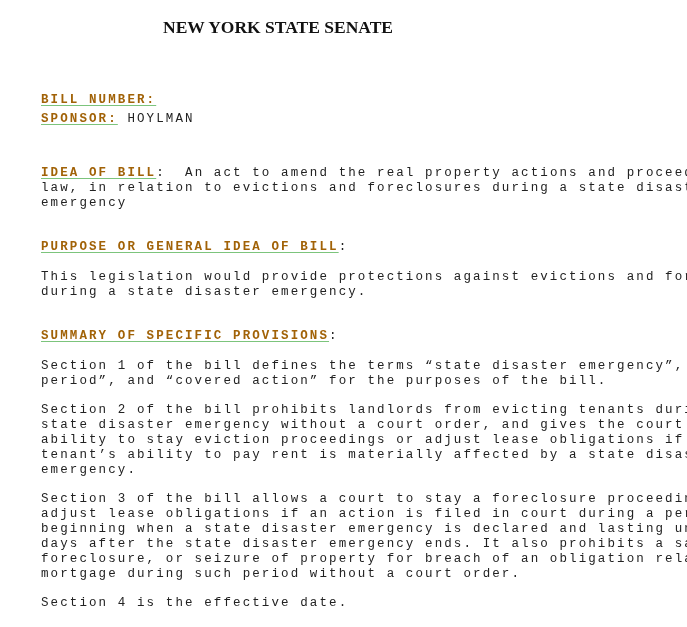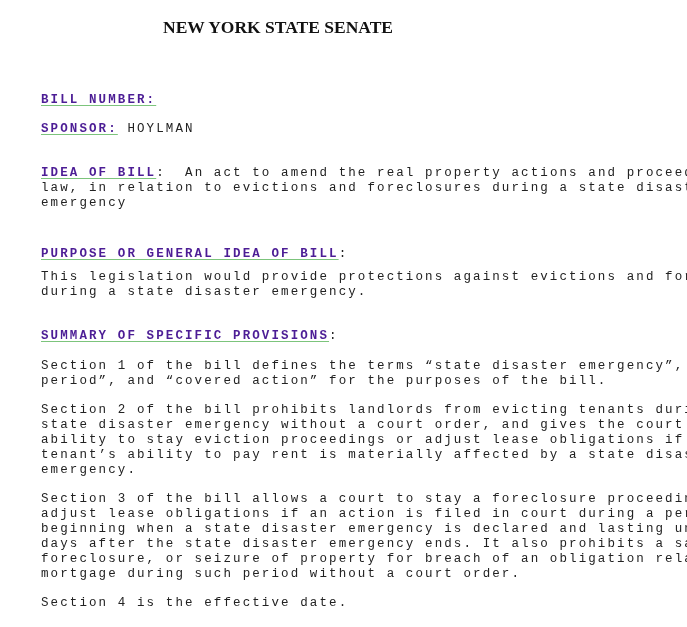--- a/index.html
+++ b/index.html
@@ -10,38 +10,38 @@
     font-family: "Liberation Serif", "DejaVu Serif", serif;
     font-weight: bold; font-size: 17.5px; line-height: 20px; color: #111;
   }
   .mono {
     position: absolute; left: 41px;
     font-family: "Liberation Mono", "DejaVu Sans Mono", monospace;
     font-size: 12.5px; letter-spacing: 2.1px; line-height: 15px; color: #222;
     white-space: pre;
   }
   .label {
-    color: #4c1d95; font-weight: bold; text-decoration: underline;
+    color: #a16207; font-weight: bold; text-decoration: underline;
     text-decoration-color: #7cc47c; text-underline-offset: 2px;
   }
 </style>
 </head>
 <body>
 
 <div class="header">
   <div>NEW YORK STATE SENATE</div>
 </div>
 
 <div class="mono" style="top:93px"><span class="label">BILL NUMBER:</span><span></span></div>
 
-<div class="mono" style="top:122px"><span class="label">SPONSOR:</span><span> HOYLMAN</span></div>
+<div class="mono" style="top:112px"><span class="label">SPONSOR:</span><span> HOYLMAN</span></div>
 
 <div class="mono" style="top:166px"><div><span class="label">IDEA OF BILL</span><span>:  </span><span>An act to amend the real property actions and proceedings</span></div><div>law, in relation to evictions and foreclosures during a state disaster</div><div>emergency</div></div>
 
-<div class="mono" style="top:247px"><span class="label">PURPOSE OR GENERAL IDEA OF BILL</span><span>:</span></div>
+<div class="mono" style="top:240px"><span class="label">PURPOSE OR GENERAL IDEA OF BILL</span><span>:</span></div>
 <div class="mono" style="top:270px"><div>This legislation would provide protections against evictions and foreclosures</div><div>during a state disaster emergency.</div></div>
 
 <div class="mono" style="top:329px"><span class="label">SUMMARY OF SPECIFIC PROVISIONS</span><span>:</span></div>
 
 <div class="mono" style="top:359px"><div>Section 1 of the bill defines the terms “state disaster emergency”, “covered</div><div>period”, and “covered action” for the purposes of the bill.</div></div>
 
 <div class="mono" style="top:403px"><div>Section 2 of the bill prohibits landlords from evicting tenants during a</div><div>state disaster emergency without a court order, and gives the court the</div><div>ability to stay eviction proceedings or adjust lease obligations if a</div><div>tenant’s ability to pay rent is materially affected by a state disaster</div><div>emergency.</div></div>
 
 <div class="mono" style="top:492px"><div>Section 3 of the bill allows a court to stay a foreclosure proceeding or</div><div>adjust lease obligations if an action is filed in court during a period</div><div>beginning when a state disaster emergency is declared and lasting until 30</div><div>days after the state disaster emergency ends. It also prohibits a sale,</div><div>foreclosure, or seizure of property for breach of an obligation related to a</div><div>mortgage during such period without a court order.</div></div>
 

